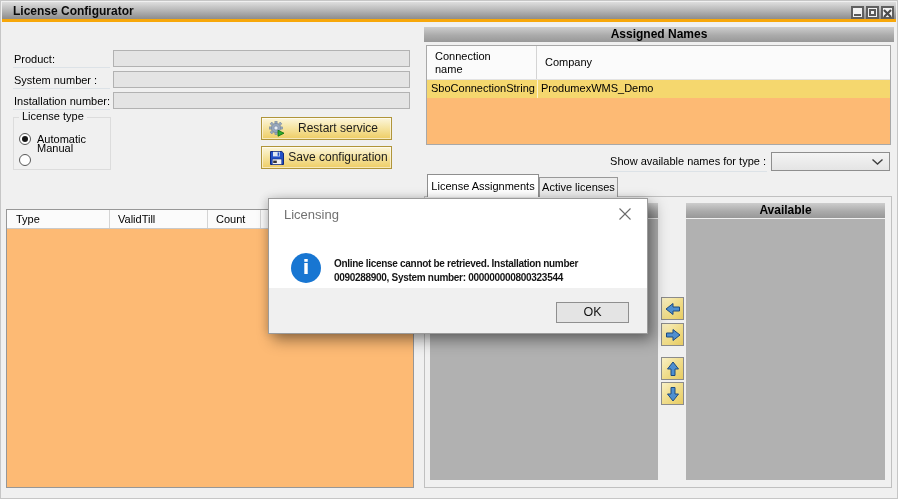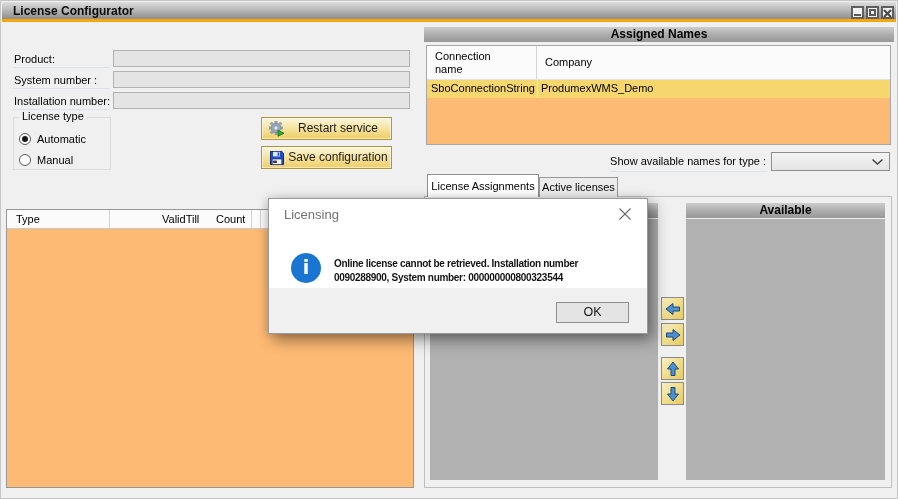--- a/index.html
+++ b/index.html
@@ -97,21 +97,21 @@
 
   <div class="abs fldlabel" style="top:94px;">Installation number:</div>
   <div class="abs txtbox" style="top:92px;"></div>
   <div class="abs fldline" style="top:109px;"></div>
 
   <div class="abs groupbox"></div>
   <div class="abs grouplabel">License type</div>
   <div class="abs radio selected" style="top:133px;"></div>
   <div class="abs radiolabel" style="top:133px;">Automatic</div>
   <div class="abs radio" style="top:154px;"></div>
-  <div class="abs radiolabel" style="top:154px;text-align:right;">Manual</div>
+  <div class="abs radiolabel" style="top:142px;text-align:right;">Manual</div>
 
   <div class="abs goldbtn" style="top:117px;">
     <span class="btnicon">
       <svg width="16" height="16" viewBox="0 0 16 16">
         <g fill="#98a8be" stroke="#6d7f96" stroke-width="0.5">
           <circle cx="7" cy="7" r="4.6"></circle>
           <g>
             <rect x="5.9" y="0.4" width="2.2" height="2.4"></rect>
               <rect x="5.9" y="11.2" width="2.2" height="2.4"></rect>
             <rect x="0.4" y="5.9" width="2.4" height="2.2"></rect>
@@ -138,21 +138,21 @@
       </svg>
     </span>
     <span class="btnlabel">Save configuration</span>
   </div>
 
   <div class="abs grid" style="left:6px;top:209px;width:408px;height:279px;">
     <div class="gridhdr" style="height:19px;border-bottom:1px solid #c9c9c9;">
       <div class="cell" style="left:0;width:103px;">
           <span style="left:9px;top:3px;">Type</span>
         </div>
-      <div class="cell" style="left:103px;width:98px;margin-left:44px;">
+      <div class="cell" style="left:103px;width:98px;">
           <span style="top:3px;">ValidTill</span>
         </div>
       <div class="cell" style="left:201px;width:53px;">
           <span style="top:3px;">Count</span>
         </div>
     </div>
   </div>
 
   <div class="abs sechdr" style="left:424px;top:27px;width:470px;">Assigned Names</div>
 

